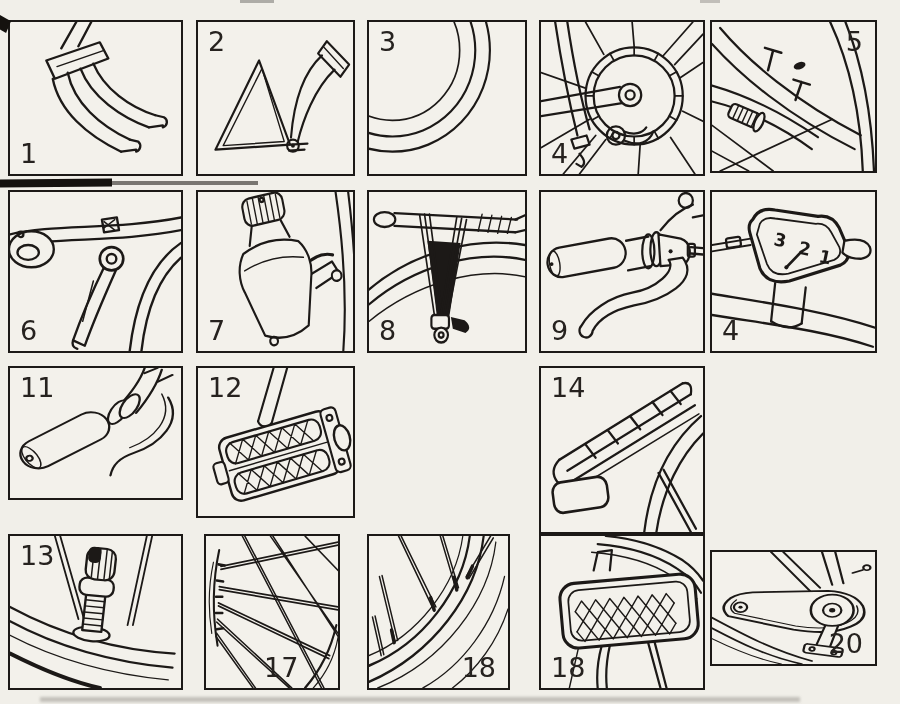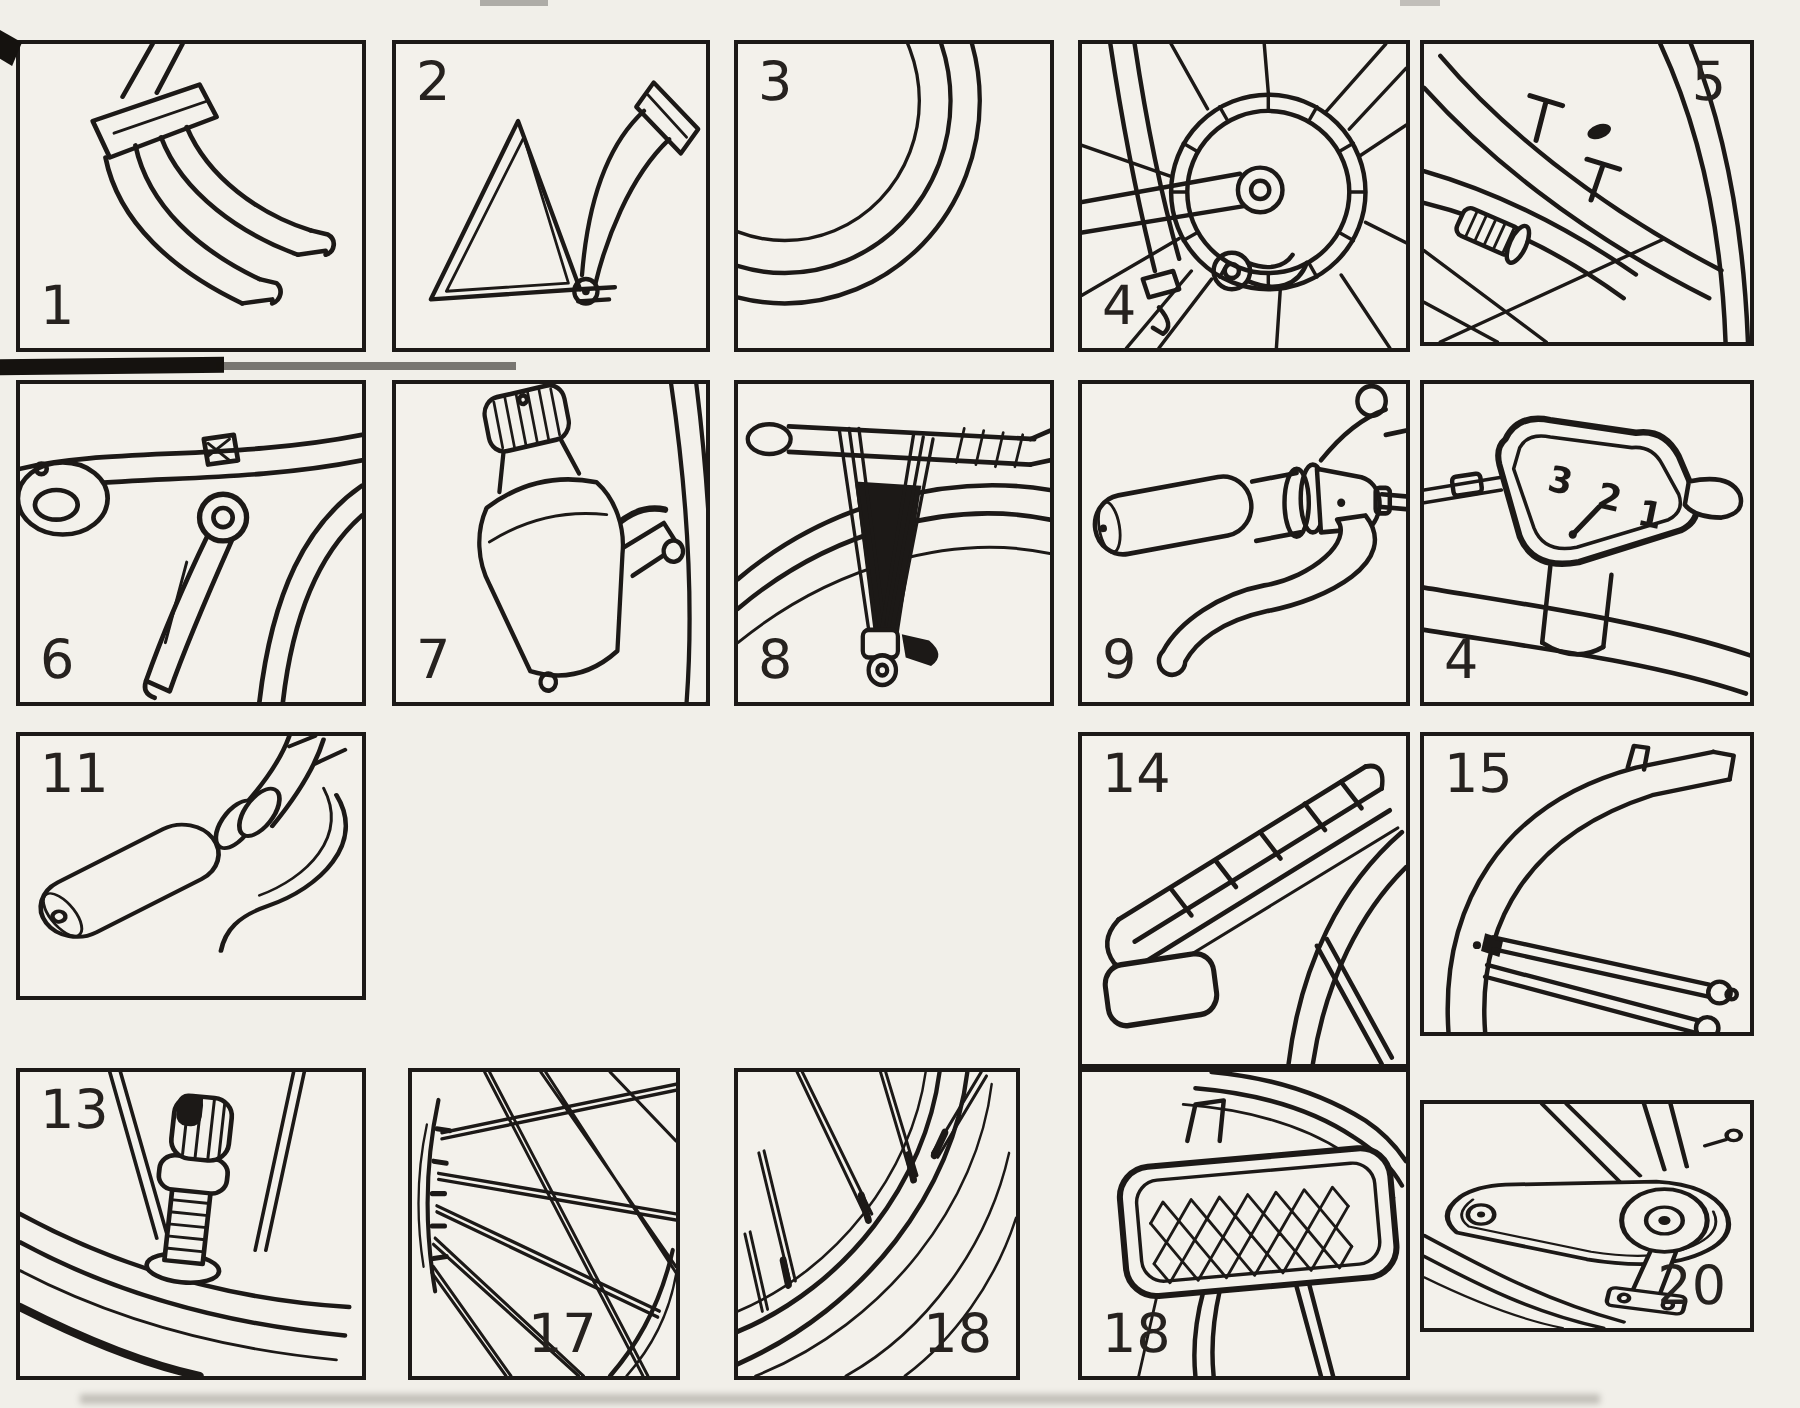--- a/index.html
+++ b/index.html
@@ -220,54 +220,58 @@
       <ellipse cx="112" cy="44" rx="7" ry="15" transform="rotate(28 112 44)" class="p"></ellipse>
       <g transform="rotate(-32 55 80)">
         <rect x="4" y="64" width="92" height="34" rx="17" class="p"></rect>
         <ellipse cx="13" cy="81" rx="6" ry="14" class="t"></ellipse>
         <circle cx="11" cy="81" r="3"></circle>
       </g>
     </svg>
     <span class="num tl">11</span>
   </figure>
 
+  <figure class="cell" style="left:196px;top:366px;width:159px;height:152px">
+    <svg viewBox="0 0 160 150" preserveAspectRatio="none">
+      <path d="M78,0 L62,54 M92,0 L76,56"></path>
+      <path d="M62,54 a8,8 0 0 0 14,2"></path>
+      <g transform="rotate(-16 85 88)">
+        <rect x="26" y="56" width="116" height="66" rx="10" class="w25 p"></rect>
+        <rect x="32" y="62" width="100" height="22" rx="9"></rect>
+        <rect x="32" y="94" width="100" height="22" rx="9"></rect>
+        <path class="t" d="M38,84 L52,62 M52,84 L66,62 M66,84 L80,62 M80,84 L94,62 M94,84 L108,62 M108,84 L122,62 M38,62 L52,84 M52,62 L66,84 M66,62 L80,84 M80,62 L94,84 M94,62 L108,84 M108,62 L122,84"></path>
+        <path class="t" d="M38,116 L52,94 M52,116 L66,94 M66,116 L80,94 M80,116 L94,94 M94,116 L108,94 M108,116 L122,94 M38,94 L52,116 M52,94 L66,116 M66,94 L80,116 M80,94 L94,116 M94,94 L108,116 M108,94 L122,116"></path>
+        <path class="t" d="M30,89 L136,89"></path>
+        <rect x="136" y="56" width="16" height="66" rx="5" class="p"></rect>
+        <circle cx="144" cy="66" r="3"></circle>
+        <circle cx="144" cy="112" r="3"></circle>
+        <ellipse cx="151" cy="89" rx="8" ry="13" class="w25 p"></ellipse>
+        <rect x="15" y="78" width="12" height="22" rx="4" class="p"></rect>
+      </g>
+    </svg>
+    <span class="num tl">12</span>
+  </figure>
 
 
   <figure class="cell" style="left:539px;top:366px;width:166px;height:168px">
     <svg viewBox="0 0 160 150" preserveAspectRatio="none">
       <path d="M158,44 C128,68 108,104 102,150"></path>
       <path d="M160,60 C138,80 120,112 114,150"></path>
       <path d="M116,96 L148,150 M121,93 L153,147"></path>
       <path d="M18,84 L140,14 M26,94 L148,24"></path>
       <path d="M140,14 Q150,12 148,24"></path>
       <path d="M18,84 Q8,94 16,104 L28,112"></path>
       <path d="M30,104 L152,34"></path>
       <path class="t" d="M36,110 L156,42"></path>
       <path d="M44,70 L54,82 M66,57 L76,69 M88,44 L98,56 M110,31 L120,43 M128,21 L138,33"></path>
       <rect x="12" y="102" width="54" height="28" rx="9" transform="rotate(-8 39 116)" class="w25 p"></rect>
     </svg>
     <span class="num tl">14</span>
   </figure>
 
-  <figure class="cell" style="left:710px;top:366px;width:167px;height:152px">
-    <svg viewBox="0 0 160 150" preserveAspectRatio="none">
-      <path d="M12,150 C8,86 38,34 104,16 L142,8"></path>
-      <path d="M30,150 C26,94 52,50 112,30 L150,22"></path>
-      <path d="M142,8 L152,10 L150,22"></path>
-      <path d="M100,16 l3,-11 l7,1 l-2,11"></path>
-      <circle cx="26" cy="106" r="2" class="f"></circle>
-      <path class="f" d="M30,100 l9,3 l-2,9 l-9,-3 z"></path>
-      <path d="M34,102 L140,126 M34,108 L139,132"></path>
-      <circle cx="145" cy="130" r="5.5" class="p"></circle>
-      <circle cx="151" cy="131" r="2.5"></circle>
-      <path d="M31,116 L134,144 M30,122 L132,150"></path>
-      <circle cx="139" cy="148" r="5.5" class="p"></circle>
-    </svg>
-    <span class="num tl">15</span>
-  </figure>
 
   <figure class="cell" style="left:8px;top:534px;width:175px;height:156px">
     <svg viewBox="0 0 160 150" preserveAspectRatio="none">
       <path d="M0,70 C42,94 92,112 154,116"></path>
       <path d="M0,84 C42,108 92,124 152,130"></path>
       <path class="t" d="M0,98 C40,120 88,136 148,142"></path>
       <path class="w4" d="M0,116 C30,132 58,144 84,150"></path>
       <path class="t2" d="M42,0 L64,82 M47,0 L69,81 M128,0 L110,88 M133,0 L115,88"></path>
       <g transform="rotate(6 80 70)">
         <ellipse cx="79" cy="97" rx="17" ry="7" class="p"></ellipse>

